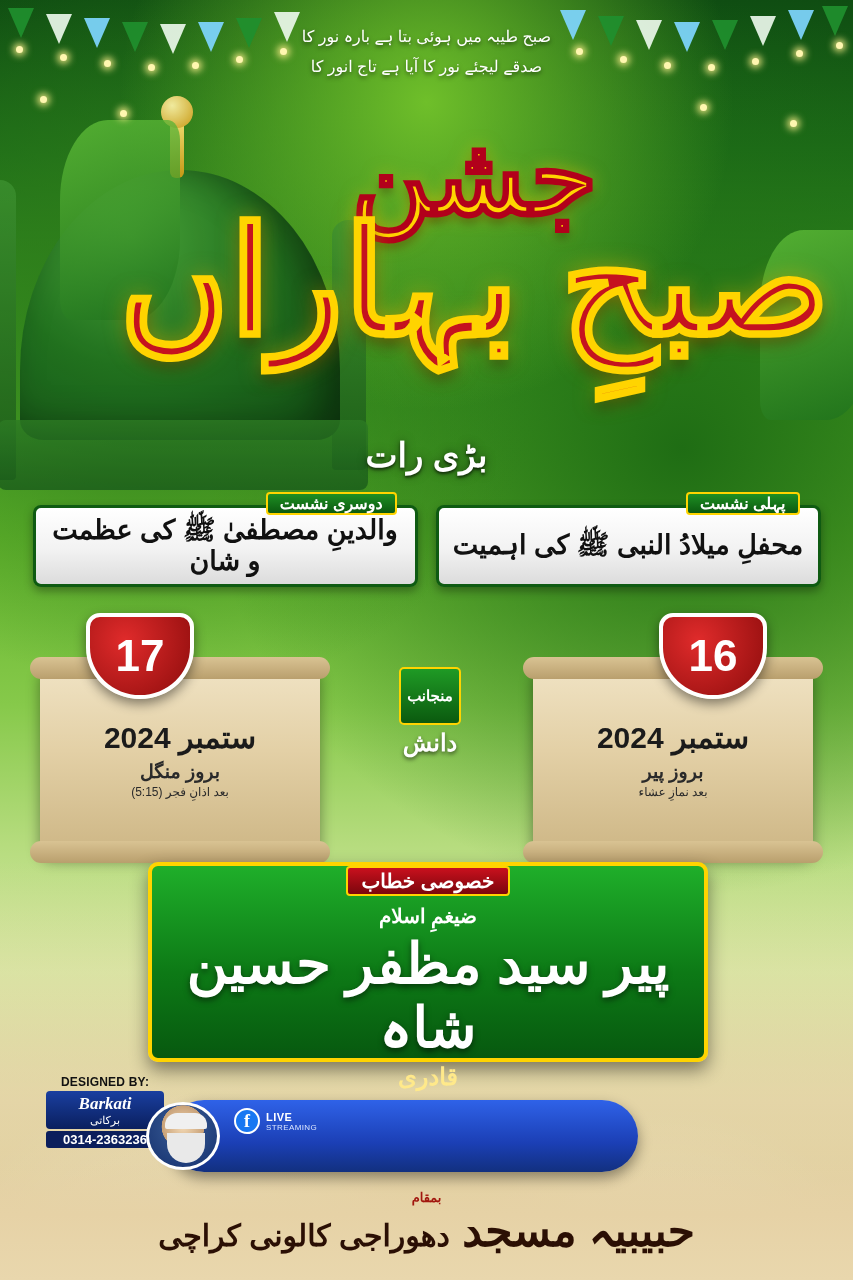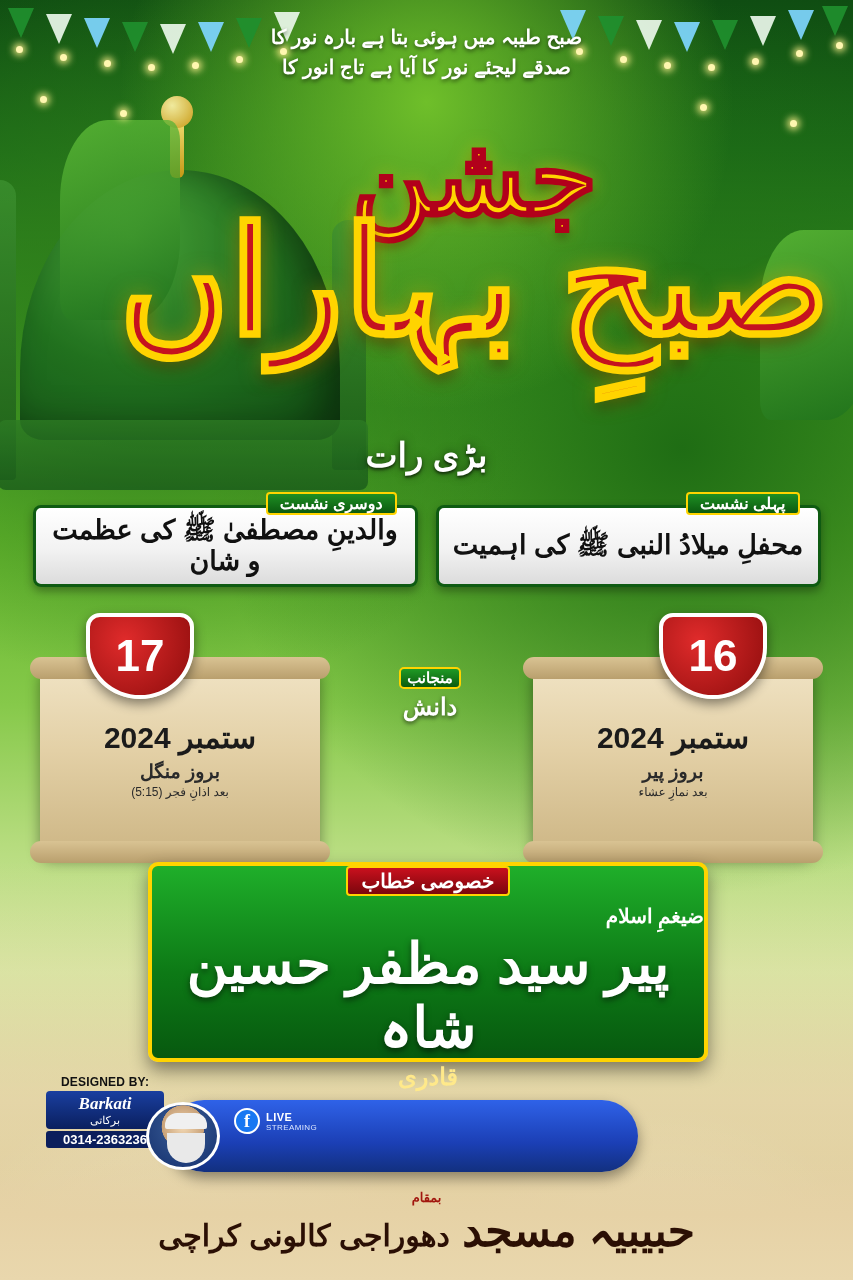--- a/index.html
+++ b/index.html
@@ -96,21 +96,21 @@
     background: linear-gradient(180deg, rgba(226,206,158,0), #e6d2a6 45%, #e9d7ad 100%);
   }
 
   
   .couplet {
     position: absolute; top: 22px; left: 0; width: 853px;
     text-align: center; color: #ffffff;
     direction: rtl;
     text-shadow: 0 2px 4px rgba(0,0,0,.55);
   }
-  .couplet div { font-size: 20px; line-height: 30px; font-weight: bold; letter-spacing: .3px; }
+  .couplet div { font-size: 16px; line-height: 30px; font-weight: normal; letter-spacing: .3px; }
 
   
   .title-main {
     position: absolute; top: 120px; left: 0; width: 853px;
     text-align: center; direction: rtl; margin-left: 48px;
   }
   .title-main .jashn {
     font-size: 108px; font-weight: bold; line-height: 1.05;
     color: #ffd400;
     -webkit-text-stroke: 3px #b2001b;
@@ -203,21 +203,21 @@
   .daybadge.r { right: 46px; }
   .daybadge.l { left: 46px; }
 
   .mid-tag {
     position:absolute; left: 320px; top: 42px; width: 140px;
     text-align:center; direction: rtl; color:#fff;
   }
   .mid-tag .ribbon {
     background: linear-gradient(180deg,#1f9a25,#0b5a0f);
     border: 2px solid #ffd400; border-radius: 5px;
-    font-size: 15px; font-weight:bold; padding: 0 6px; display:inline-block;
+    font-size: 15px; font-weight:bold; padding: 18px 6px; display:inline-block;
   }
   .mid-tag .mline {
     margin-top: 16px; font-size: 24px; font-weight:bold; color:#fff;
     text-shadow: 0 2px 4px rgba(0,0,0,.6); line-height:1.3;
   }
 
   
   .speaker-box {
     position:absolute; left: 148px; top: 862px; width: 560px; height: 200px;
     background: linear-gradient(180deg,#1faf2a 0%, #0d7a16 55%, #07590f 100%);
@@ -228,21 +228,21 @@
     padding-top: 8px;
   }
   .speaker-top {
     font-size: 20px; font-weight:bold; color:#ffffff;
     background: linear-gradient(180deg,#c9101d,#7b060d);
     display:inline-block; padding: 1px 14px; border-radius: 4px;
     border: 2px solid #ffd400;
     margin-top: -22px;
   }
   .speaker-role {
-    font-size: 20px; font-weight:bold; color:#ffffff; margin-top: 8px; text-align: right;
+    font-size: 20px; font-weight:bold; color:#ffffff; margin-top: 8px;
   }
   .speaker-name {
     font-size: 56px; font-weight:bold; color:#ffffff;
     margin-top: 4px; line-height: 1.15;
     text-shadow: 0 3px 6px rgba(0,0,0,.5);
   }
   .speaker-suffix { font-size: 24px; font-weight:bold; color:#ffe98a; margin-top: 2px; }
 
   
   .designer {

